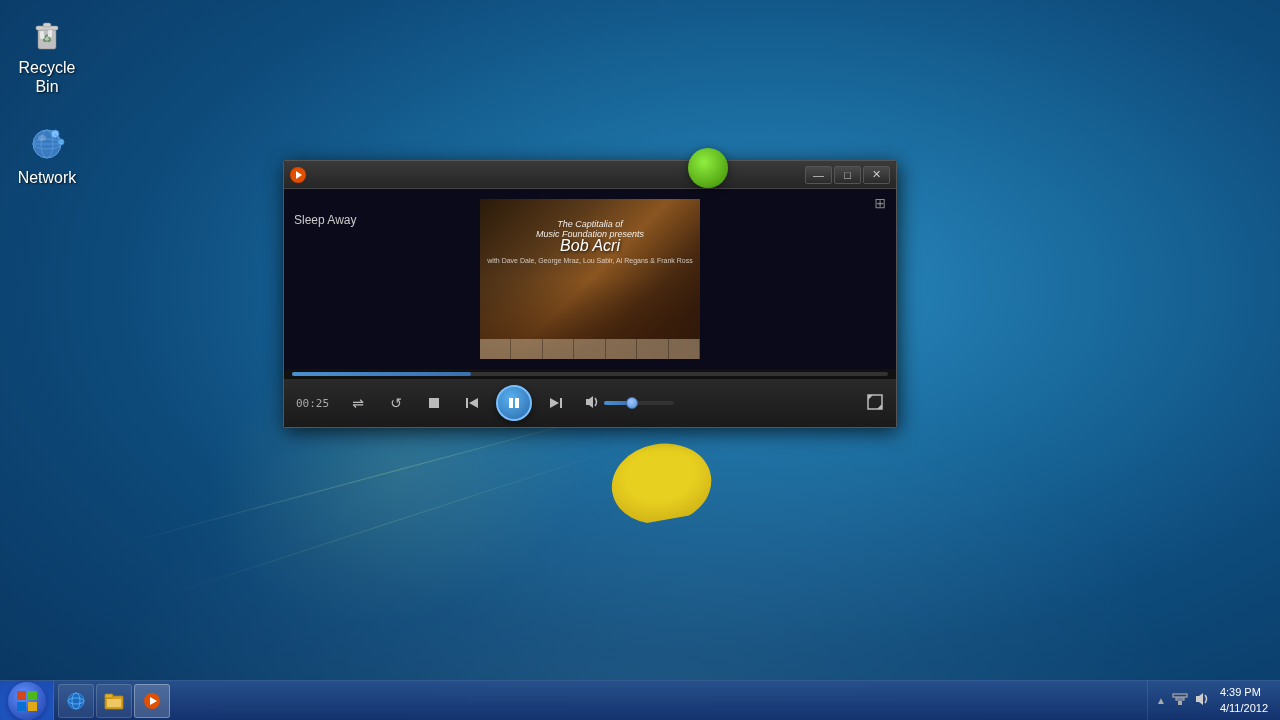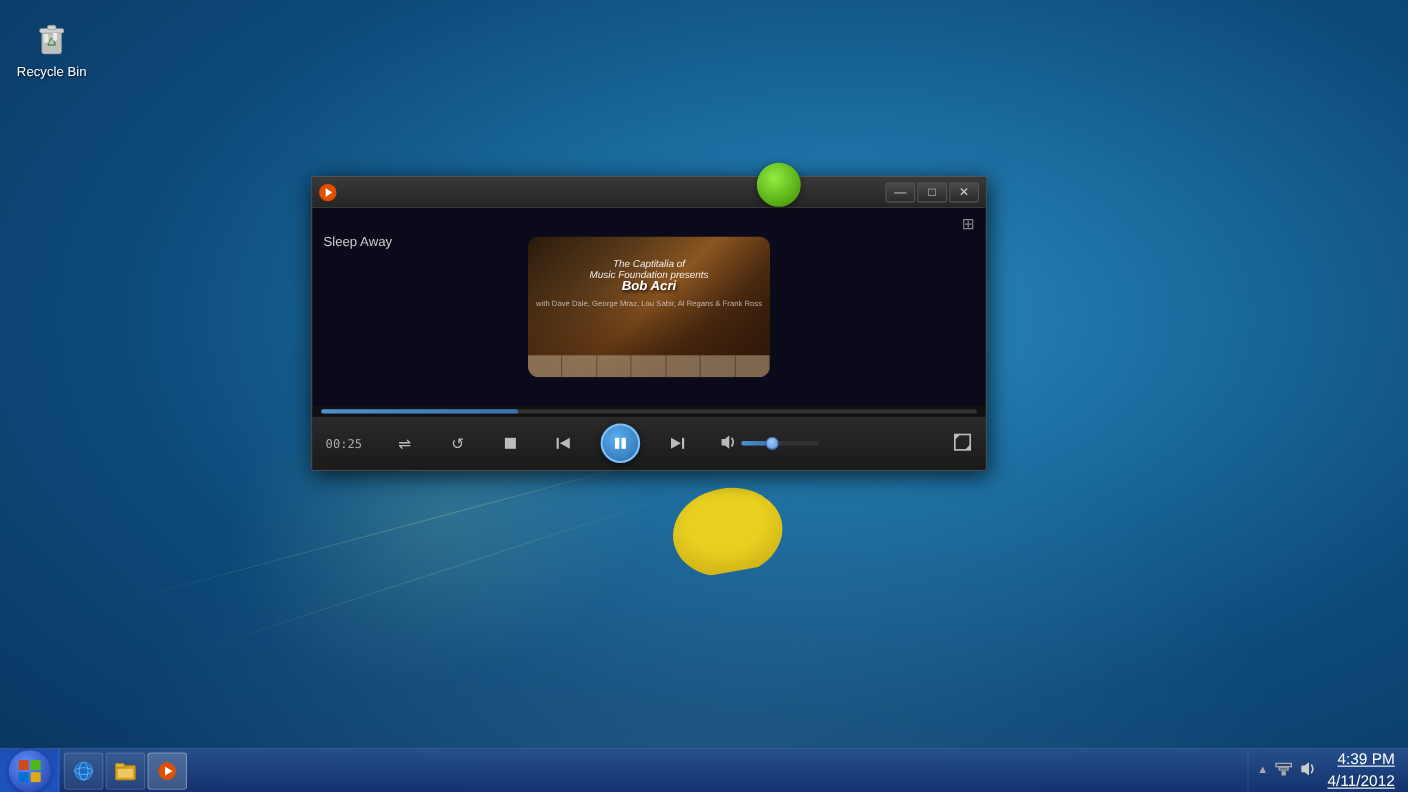--- a/index.html
+++ b/index.html
@@ -91,21 +91,21 @@
     .desktop-icon .icon-img {
       width: 40px;
       height: 40px;
       margin-bottom: 4px;
       display: flex;
       align-items: center;
       justify-content: center;
     }
 
     .desktop-icon .icon-label {
-      font-size: 12px;
+      font-size: 16px;
       color: white;
       text-align: center;
       text-shadow: 1px 1px 2px rgba(0,0,0,0.8);
       line-height: 1.2;
     }
 
     
     .wmp-window {
       position: absolute;
       top: 160px;
@@ -202,24 +202,23 @@
       top: 0;
       bottom: 0;
       width: 230px;
       display: flex;
       align-items: center;
       justify-content: center;
     }
 
     .album-art {
       width: 220px;
-      height: 128px;
+      height: 160px;
       position: relative;
       overflow: hidden;
-      border-radius: 10px;
     }
 
     
     .album-art-bg {
       width: 100%;
       height: 100%;
       background: linear-gradient(135deg, #2a1a0a 0%, #5a3a1a 30%, #8a5520 50%, #4a2a10 70%, #1a0a05 100%);
       position: relative;
     }
 
@@ -234,25 +233,25 @@
       white-space: nowrap;
       font-style: italic;
     }
 
     .album-art-title {
       position: absolute;
       top: 38px;
       left: 50%;
       transform: translateX(-50%);
       color: white;
-      font-size: 12px;
+      font-size: 16px;
       font-style: italic;
       white-space: nowrap;
       text-shadow: 1px 1px 3px rgba(0,0,0,0.8);
-      font-weight: bold;
+      font-weight: normal;
     }
 
     .album-art-subtitle {
       position: absolute;
       top: 58px;
       left: 50%;
       transform: translateX(-50%);
       color: rgba(255,255,255,0.7);
       font-size: 7px;
       white-space: nowrap;
@@ -304,21 +303,21 @@
       border-radius: 2px;
       width: 30%;
     }
 
     
     .wmp-controls {
       background: linear-gradient(to bottom, #2a2a2a, #1a1a1a);
       padding: 6px 12px;
       display: flex;
       align-items: center;
-      gap: 20px;
+      gap: 10px;
     }
 
     .wmp-time {
       color: #aaa;
       font-size: 11px;
       min-width: 38px;
       font-family: monospace;
     }
 
     .ctrl-btn {
@@ -477,27 +476,26 @@
       border-left: 1px solid rgba(255,255,255,0.1);
     }
 
     .tray-icon {
       color: #ccc;
       font-size: 13px;
       cursor: pointer;
     }
 
     .tray-time {
-      text-align: right;
+      text-align: left;
       color: white;
-      font-size: 14px;
+      font-size: 11px;
       line-height: 1.4;
       cursor: pointer;
       padding: 0 4px;
-      text-decoration: underline;
     }
 
     .tray-chevron {
       color: #aaa;
       font-size: 10px;
       cursor: pointer;
     }
 
     
     .taskbar-btn.active {
@@ -555,20 +553,38 @@
 
           <text x="19" y="27" text-anchor="middle" font-size="10" fill="#4a8a4a" font-weight="bold">♺</text>
 
           <rect x="12" y="16" width="4" height="8" rx="0.5" fill="#e8e8e8" transform="rotate(-5,14,20)"></rect>
           <rect x="20" y="15" width="4" height="7" rx="0.5" fill="#e8e8e8" transform="rotate(5,22,19)"></rect>
         </svg>
       </div>
       <span class="icon-label">Recycle Bin</span>
     </div>
 
+    <div class="desktop-icon">
+      <div class="icon-img">
+        <svg width="36" height="36" viewBox="0 0 36 36">
+
+          <circle cx="18" cy="18" r="14" fill="#3a7abf" stroke="#5a9adf" stroke-width="1"></circle>
+          <ellipse cx="18" cy="18" rx="6" ry="14" fill="none" stroke="#5a9adf" stroke-width="0.8"></ellipse>
+          <ellipse cx="18" cy="18" rx="14" ry="5" fill="none" stroke="#5a9adf" stroke-width="0.8"></ellipse>
+          <line x1="4" y1="18" x2="32" y2="18" stroke="#5a9adf" stroke-width="0.8"></line>
+
+          <ellipse cx="13" cy="12" rx="4" ry="3" fill="rgba(255,255,255,0.2)"></ellipse>
+
+          <circle cx="26" cy="8" r="4" fill="#7abfff" stroke="#4a8acf" stroke-width="1"></circle>
+          <circle cx="32" cy="16" r="3" fill="#5aafef" stroke="#4a8acf" stroke-width="0.8"></circle>
+          <line x1="26" y1="8" x2="32" y2="16" stroke="#5a9adf" stroke-width="1"></line>
+        </svg>
+      </div>
+      <span class="icon-label">Network</span>
+    </div>
 
 
   </div>
 
   <div class="wmp-window">
 
     <div class="wmp-titlebar">
       <div class="wmp-titlebar-left">
         <div class="wmp-logo">
           <svg width="16" height="16" viewBox="0 0 16 16">

